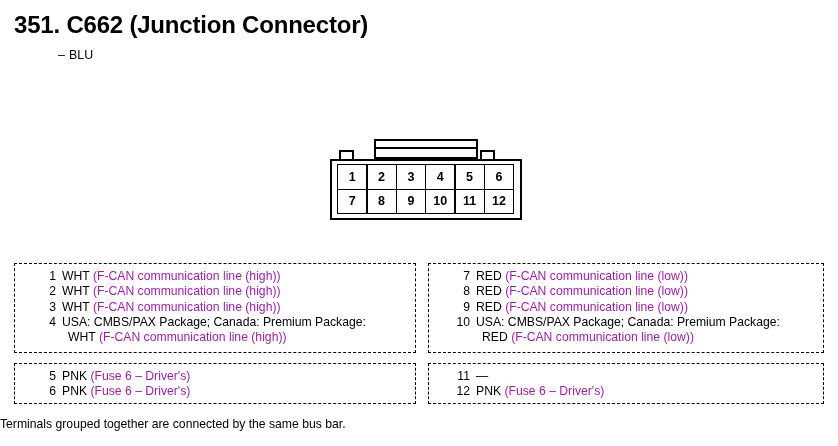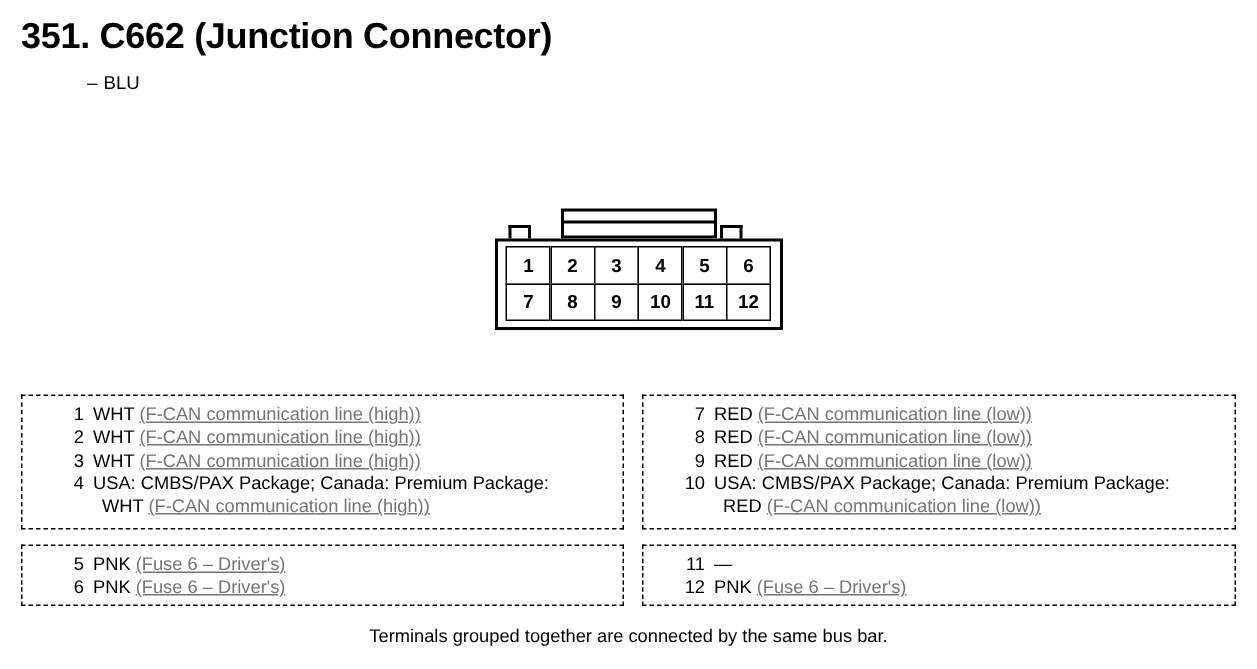--- a/index.html
+++ b/index.html
@@ -148,31 +148,29 @@
     padding-right: 6px;
     box-sizing: border-box;
   }
   .pin-desc {
     flex: 1 1 auto;
   }
   .pin-desc-cont {
     padding-left: 54px;
   }
   .blue {
-    color: #737373;
-    text-decoration: underline;
+    color: #a21caf;
   }
 
   
   #footer-caption {
     position: absolute;
     left: 0;
     right: 0;
     top: 417px;
-    text-align: center;
     font-size: 12.2px;
   }
 </style>
 </head>
 <body>
 
 <div id="header-title">351. C662 (Junction Connector)</div>
 
 <div id="header-notes">
   <div class="note-line">

